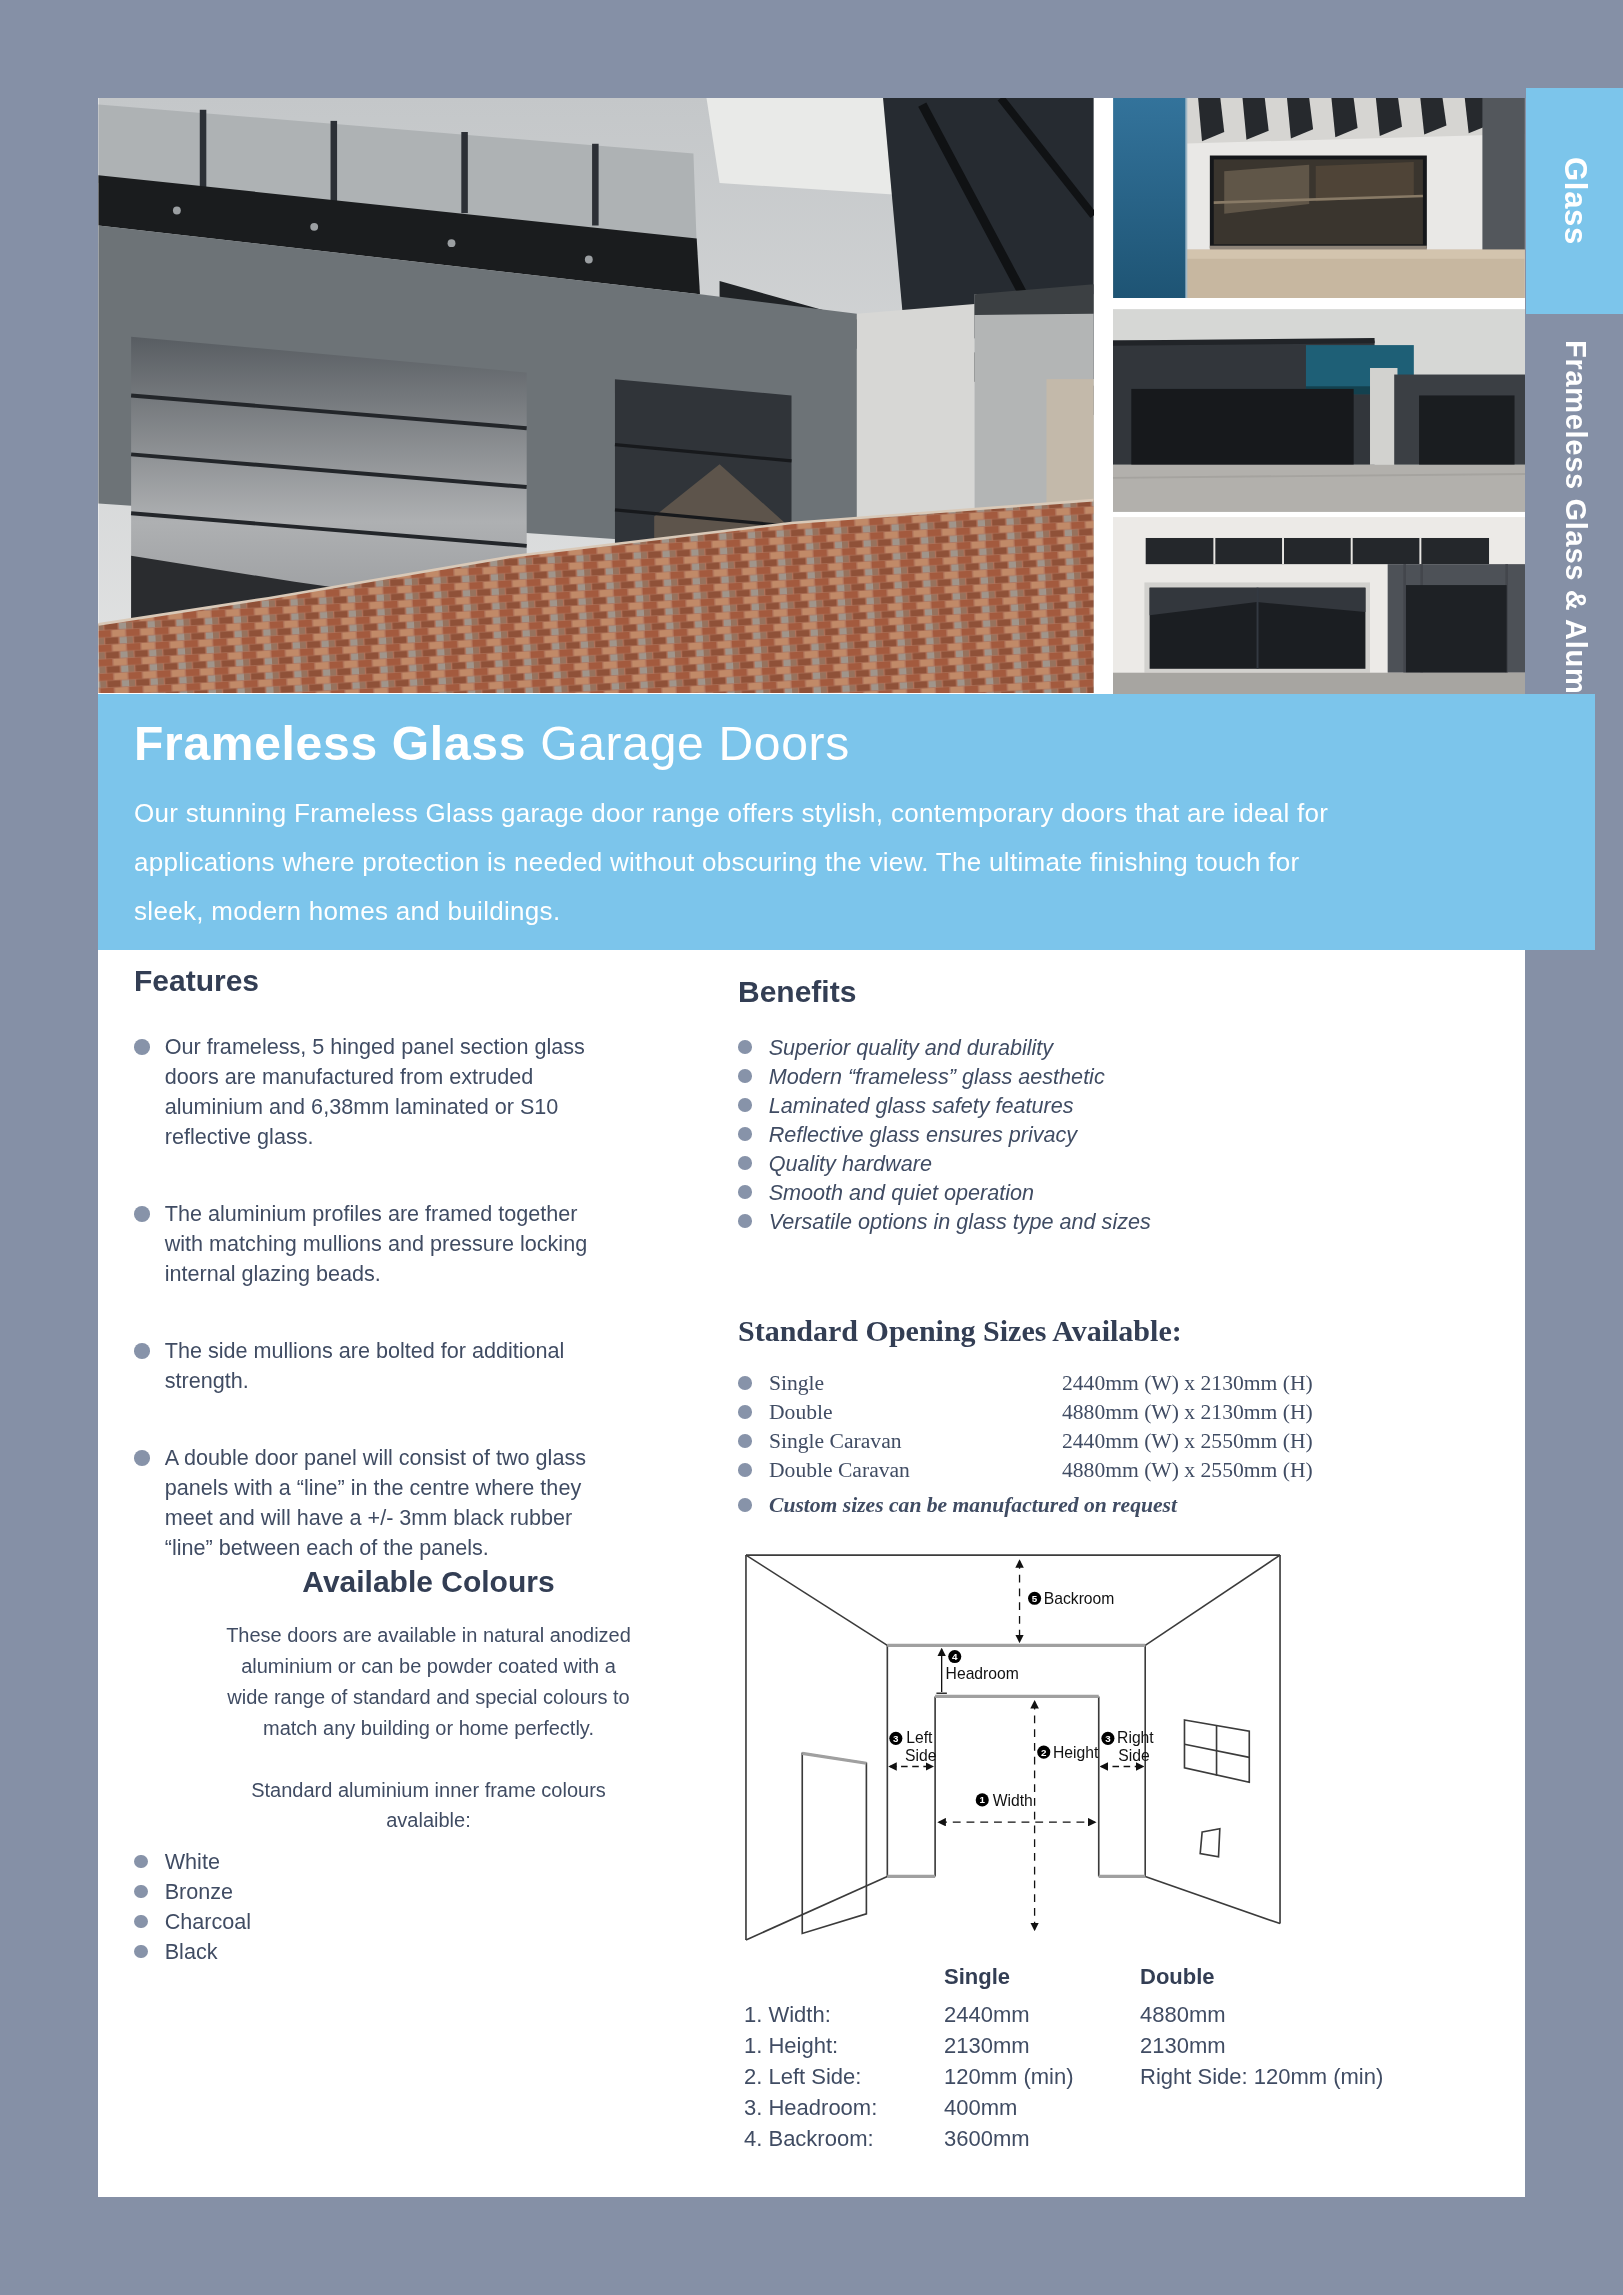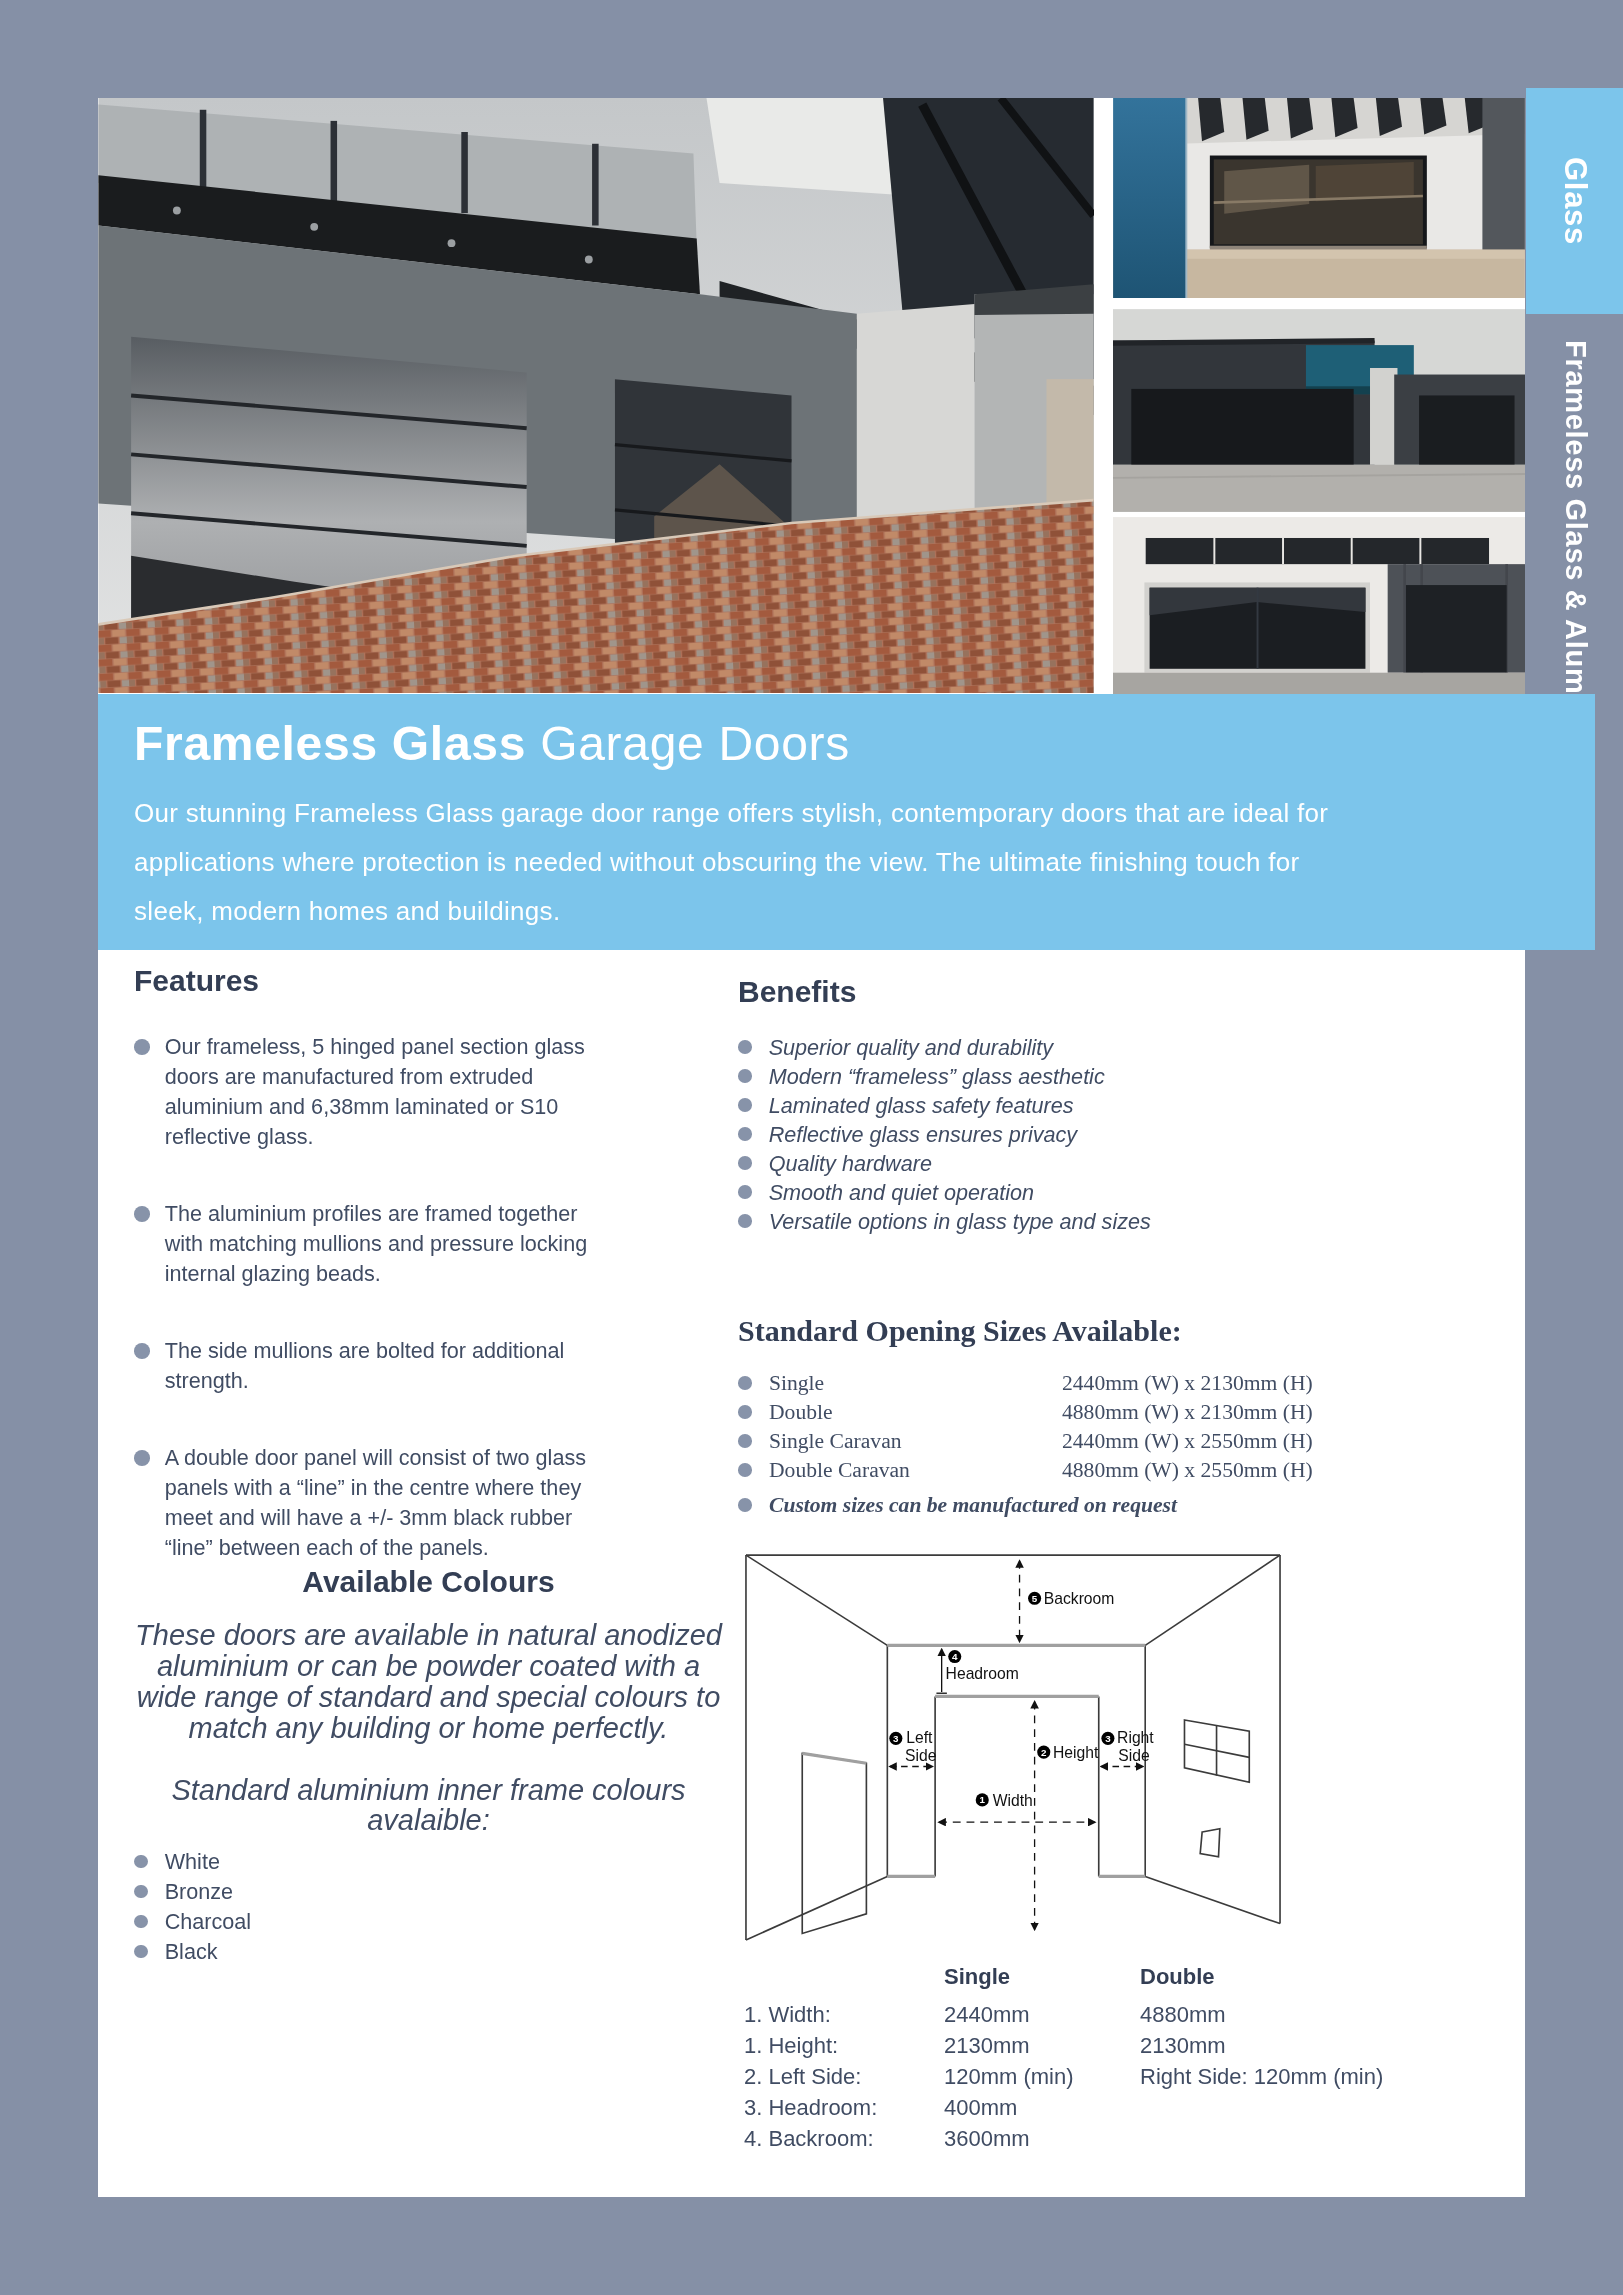--- a/index.html
+++ b/index.html
@@ -35,21 +35,21 @@
   .item:last-child{margin-bottom:0;}
   .dot{flex:0 0 15.7px;width:15.7px;height:15.7px;border-radius:50%;background:#8793A9;margin:7.2px 15px 0 0;}
   .dot.sm{width:13.7px;height:13.7px;flex-basis:13.7px;margin:7.9px 17px 0 0;}
   .itxt{font-size:21.6px;line-height:30px;white-space:pre-line;color:#404C63;}
   .blist .item{margin-bottom:0;}
   .blist .itxt{line-height:29px;font-style:italic;}
   .orow{display:grid;grid-template-columns:31px 293px auto;font-size:21.6px;line-height:29px;color:#404C63;}
   .orow .dot{margin-top:7.2px;}
   .note{display:grid;grid-template-columns:31px auto;margin-top:5.2px;font-size:21.6px;line-height:30px;}
   .note .itxt{font-weight:700;font-style:italic;}
-  .para{font-size:29px;line-height:31px;white-space:pre-line;color:#404C63;font-style:italic;}
+  .para{font-size:20px;line-height:31px;white-space:pre-line;color:#404C63;}
   .para.second{margin-top:31px;line-height:30px;}
   .clist{margin-top:11.8px;}
   .clist .item{margin-bottom:0;}
   .clist .itxt{line-height:30px;}
   
   .diagram{position:absolute;left:744px;top:1553px;}
   .dlab{font-size:24px;fill:#111;font-family:"Liberation Sans",sans-serif;}
   .dnum{font-size:15px;fill:#fff;font-weight:700;text-anchor:middle;font-family:"Liberation Sans",sans-serif;}
   
   .stable{position:absolute;left:744px;top:1961px;width:693px;font-size:22px;line-height:31px;color:#404C63;}

